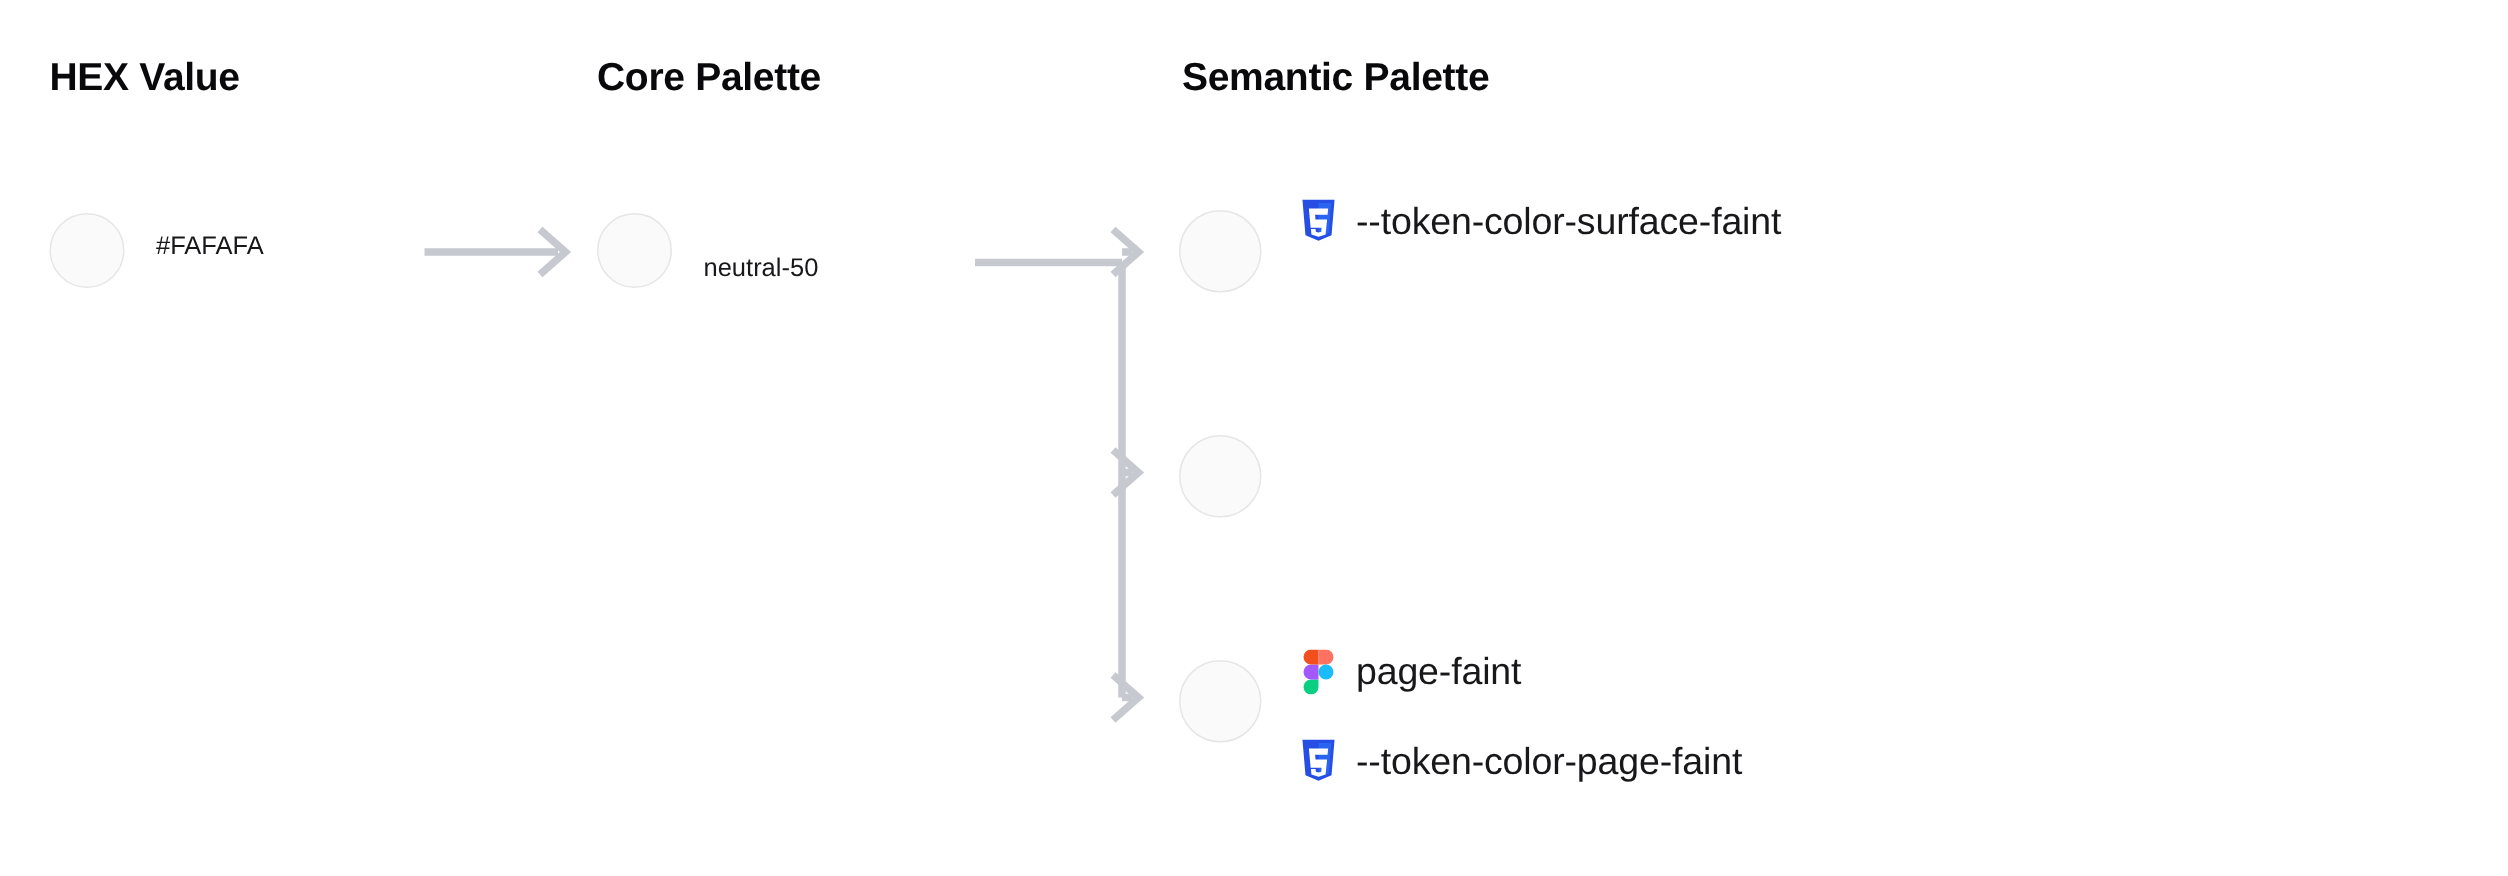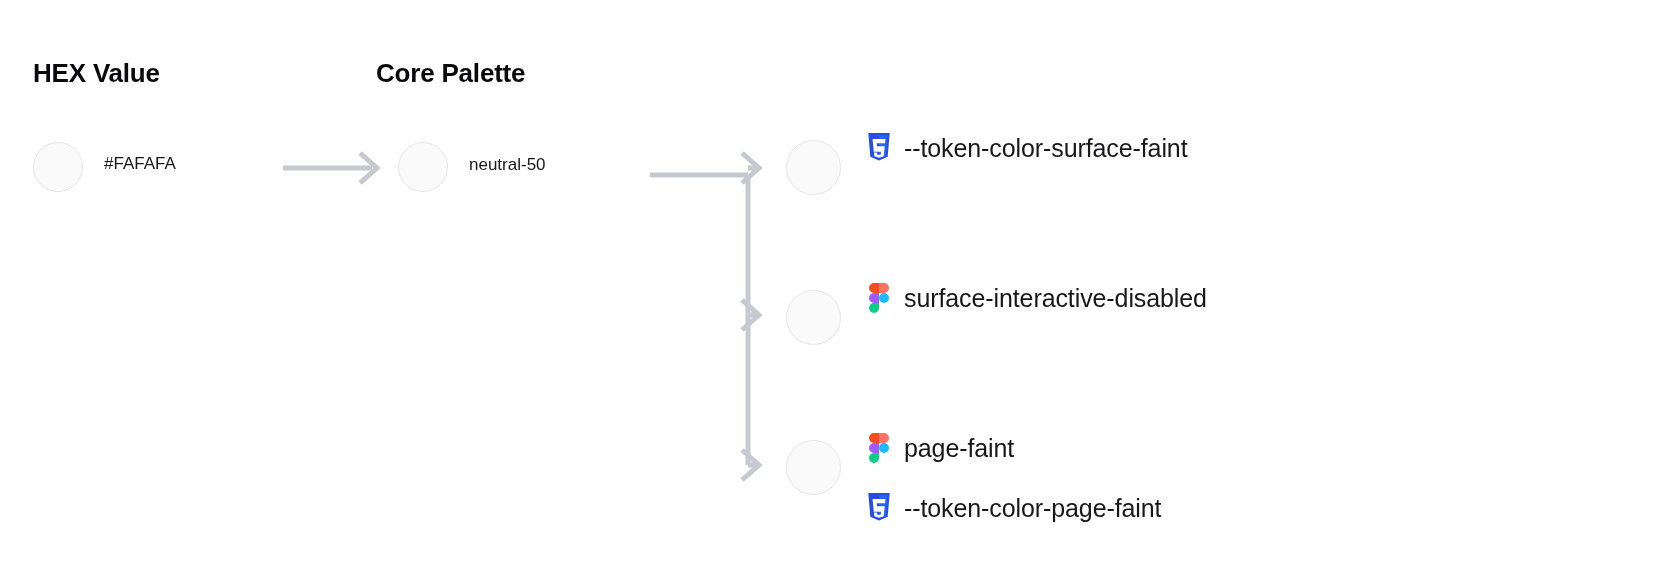--- a/index.html
+++ b/index.html
@@ -19,24 +19,23 @@
 
   
   .col-heading {
     position: absolute;
     font-size: 26px;
     font-weight: bold;
     color: #09090b;
     letter-spacing: -0.2px;
     white-space: nowrap;
     line-height: 1;
-    margin-top: 22px;
   }
   #heading-hex      { left: 33px;  top: 38px; }
-  #heading-core     { left: 376px; top: 38px; text-align: right; }
+  #heading-core     { left: 398px; top: 38px; text-align: right; }
   #heading-semantic { left: 788px; top: 38px; }
 
   
   .swatch {
     position: absolute;
     border-radius: 50%;
     border: 1px solid #e6e6e9;
     background: #fafafa;
   }
   .swatch-sm { width: 50px; height: 50px; }
@@ -51,21 +50,21 @@
 
   
   .value-label {
     position: absolute;
     font-size: 17px;
     color: #18181b;
     white-space: nowrap;
     line-height: 1;
   }
   #label-hex  { left: 104px; top: 155px; }
-  #label-core { left: 469px; top: 156px; }
+  #label-core { left: 469px; top: 170px; }
 
   
   #connectors {
     position: absolute;
     left: 0; top: 0;
     width: 1672px; height: 584px;
     pointer-events: none;
   }
 
   
@@ -100,20 +99,21 @@
 </style>
 </head>
 <body>
 
 <div id="root">
 
   <div class="col-heading" id="heading-hex">HEX Value</div>
 
   <div class="col-heading" id="heading-core">Core Palette</div>
 
+  <div class="col-heading" id="heading-semantic">Semantic Palette</div>
 
   <svg id="connectors" viewBox="0 0 1672 584" width="1672" height="584" xmlns="http://www.w3.org/2000/svg">
     <g stroke="#C7C9D1" stroke-width="5" fill="none" stroke-linecap="butt">
 
       <line x1="283" y1="168" x2="372" y2="168"></line>
       <polyline points="360,153 377,168 360,183" stroke-width="5" stroke-linejoin="miter"></polyline>
 
       <line x1="650" y1="175" x2="748" y2="175"></line>
       <line x1="748" y1="175" x2="748" y2="465"></line>
 
@@ -142,30 +142,20 @@
       <svg class="token-icon" viewBox="0 0 24 28" xmlns="http://www.w3.org/2000/svg">
         <path d="M2 0h20l-1.9 22.2L12 25.6 3.9 22.2z" fill="#264DE4"></path>
         <path d="M12 2.2v21.5l6.4-2.7L20 2.2z" fill="#2965F1"></path>
         <path d="M6 5.6h12l-.35 3.9H9.9l.25 2.9h7.2l-.95 9.3L12 23.1l-4.4-1.4-.3-3.4h2.9l.15 1.7 1.65.55 1.7-.55.2-2.5H7.1z" fill="#FFFFFF"></path>
       </svg>
       <span class="token-text">--token-color-surface-faint</span>
     </div>
   </div>
 
   <div class="token-group" id="token-group-1">
-    <div class="token-line">
-      <svg class="token-icon" viewBox="0 0 18 27" xmlns="http://www.w3.org/2000/svg">
-        <path d="M4.5 27A4.5 4.5 0 0 1 4.5 18H9v4.5A4.5 4.5 0 0 1 4.5 27z" fill="#0ACF83"></path>
-        <path d="M0 13.5A4.5 4.5 0 0 1 4.5 9H9v9H4.5A4.5 4.5 0 0 1 0 13.5z" fill="#A259FF"></path>
-        <path d="M0 4.5A4.5 4.5 0 0 1 4.5 0H9v9H4.5A4.5 4.5 0 0 1 0 4.5z" fill="#F24E1E"></path>
-        <path d="M9 0h4.5a4.5 4.5 0 0 1 0 9H9z" fill="#FF7262"></path>
-        <path d="M18 13.5A4.5 4.5 0 1 1 13.5 9 4.5 4.5 0 0 1 18 13.5z" fill="#1ABCFE"></path>
-      </svg>
-      <span class="token-text">surface-interactive-disabled</span>
-    </div>
   </div>
 
   <div class="token-group" id="token-group-2">
     <div class="token-line">
       <svg class="token-icon" viewBox="0 0 18 27" xmlns="http://www.w3.org/2000/svg">
         <path d="M4.5 27A4.5 4.5 0 0 1 4.5 18H9v4.5A4.5 4.5 0 0 1 4.5 27z" fill="#0ACF83"></path>
         <path d="M0 13.5A4.5 4.5 0 0 1 4.5 9H9v9H4.5A4.5 4.5 0 0 1 0 13.5z" fill="#A259FF"></path>
         <path d="M0 4.5A4.5 4.5 0 0 1 4.5 0H9v9H4.5A4.5 4.5 0 0 1 0 4.5z" fill="#F24E1E"></path>
         <path d="M9 0h4.5a4.5 4.5 0 0 1 0 9H9z" fill="#FF7262"></path>
         <path d="M18 13.5A4.5 4.5 0 1 1 13.5 9 4.5 4.5 0 0 1 18 13.5z" fill="#1ABCFE"></path>

